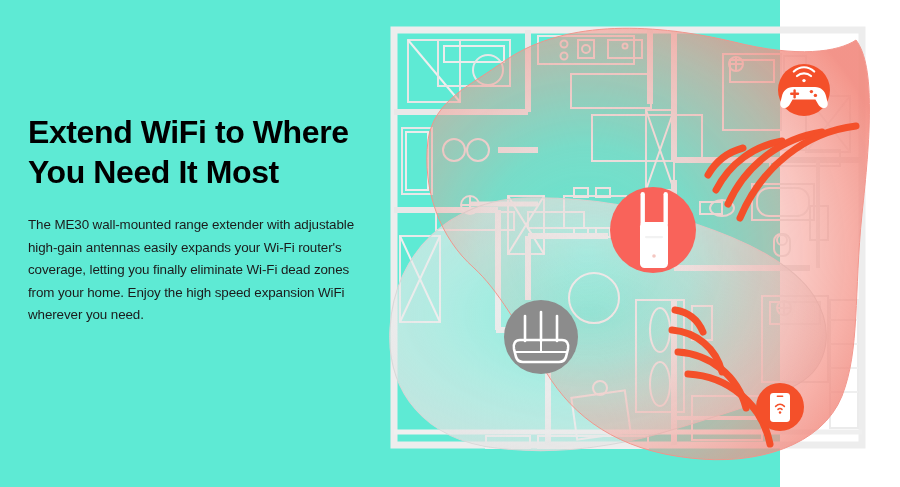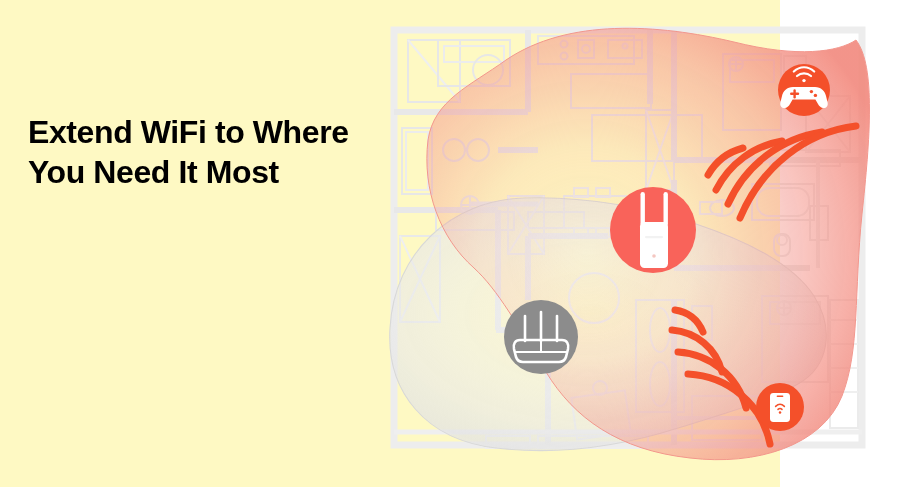--- a/index.html
+++ b/index.html
@@ -11,21 +11,21 @@
     width: 900px;
     height: 487px;
     overflow: hidden;
     font-family: "Liberation Sans", sans-serif;
     -webkit-font-smoothing: antialiased;
   }
   .page {
     position: relative;
     width: 780px;
     height: 487px;
-    background: #fef9c3;
+    background: #5eead4;
   }
 
   
   .copy {
     position: absolute;
     left: 28px;
     top: 112px;
     width: 340px;
   }
   .headline {
@@ -63,20 +63,21 @@
   }
 </style>
 </head>
 <body>
 
 <div class="page">
 
   <div class="copy">
     <h1 class="headline">Extend WiFi to Where
 You Need It Most</h1>
+    <p class="body-copy">The ME30 wall-mounted range extender with adjustable high-gain antennas easily expands your Wi-Fi router's coverage, letting you finally eliminate Wi-Fi dead zones from your home. Enjoy the high speed expansion WiFi wherever you need.</p>
   </div>
 
   <div class="illustration">
     <svg viewBox="0 0 522 487" xmlns="http://www.w3.org/2000/svg">
       <defs>
 
         <radialGradient id="redCov" cx="36%" cy="52%" r="72%">
           <stop offset="0%" stop-color="#F4998F" stop-opacity="0.04"></stop>
           <stop offset="34%" stop-color="#F4998F" stop-opacity="0.18"></stop>
           <stop offset="66%" stop-color="#F4998F" stop-opacity="0.55"></stop>

